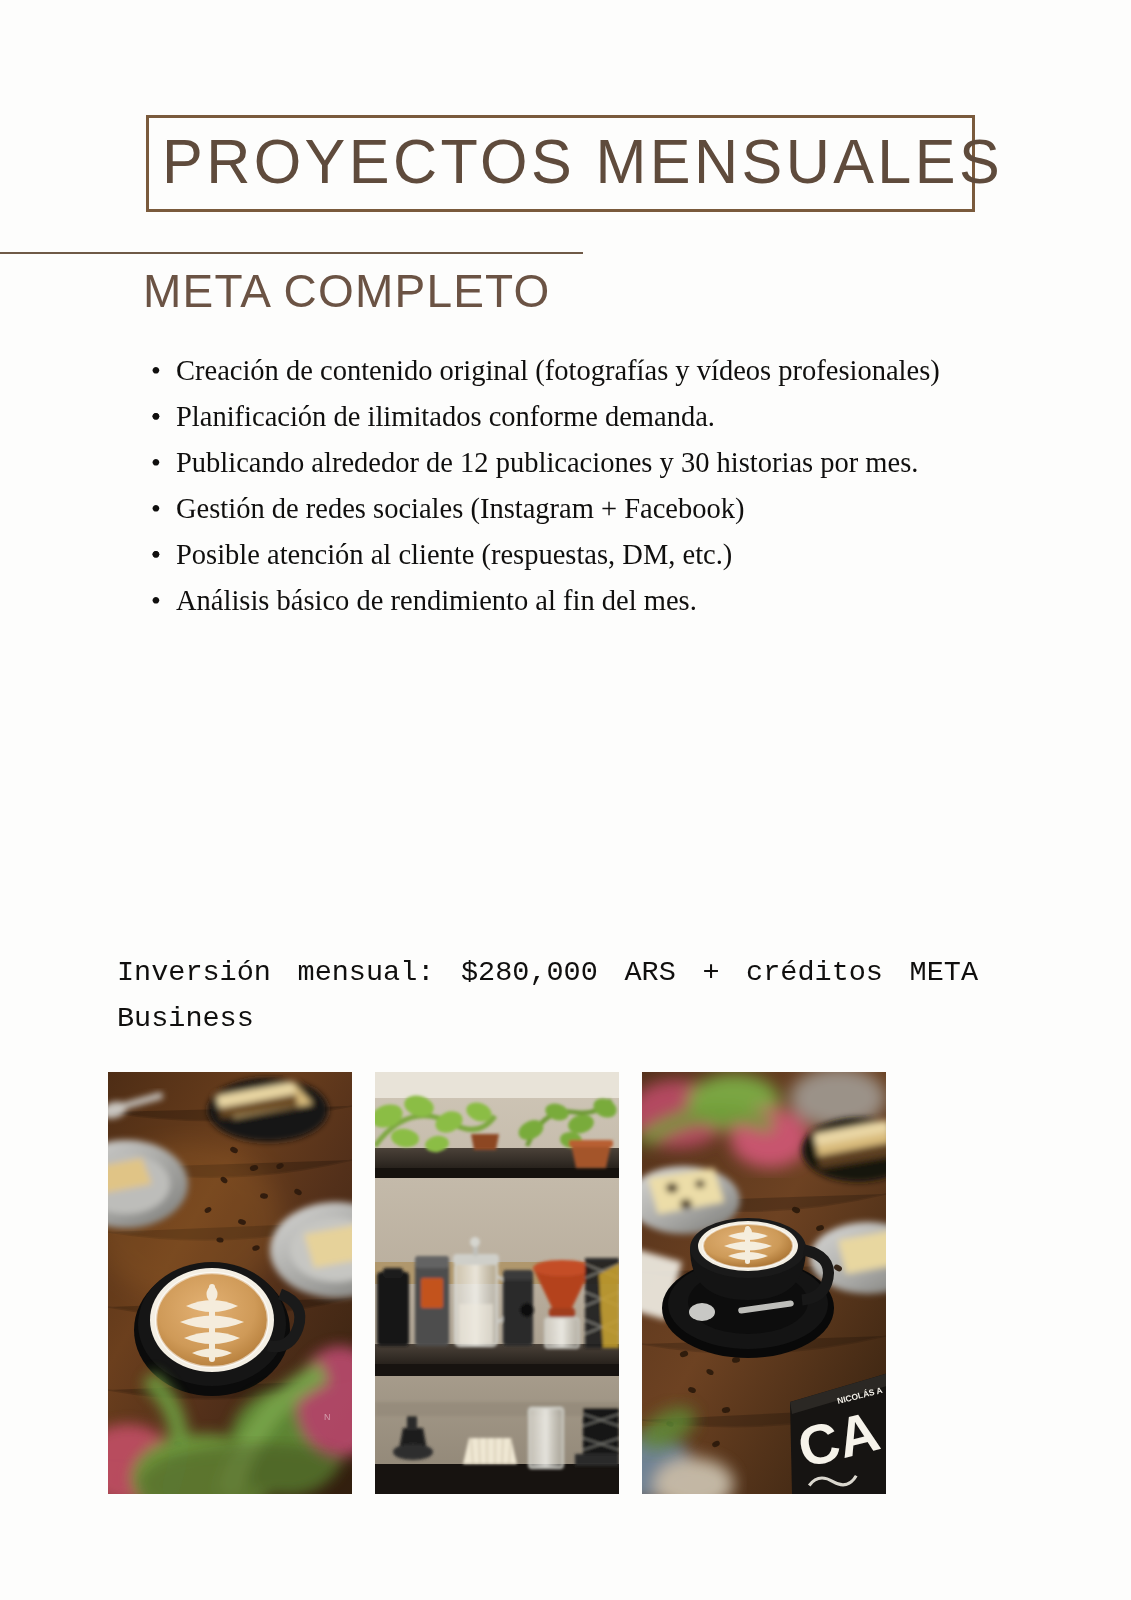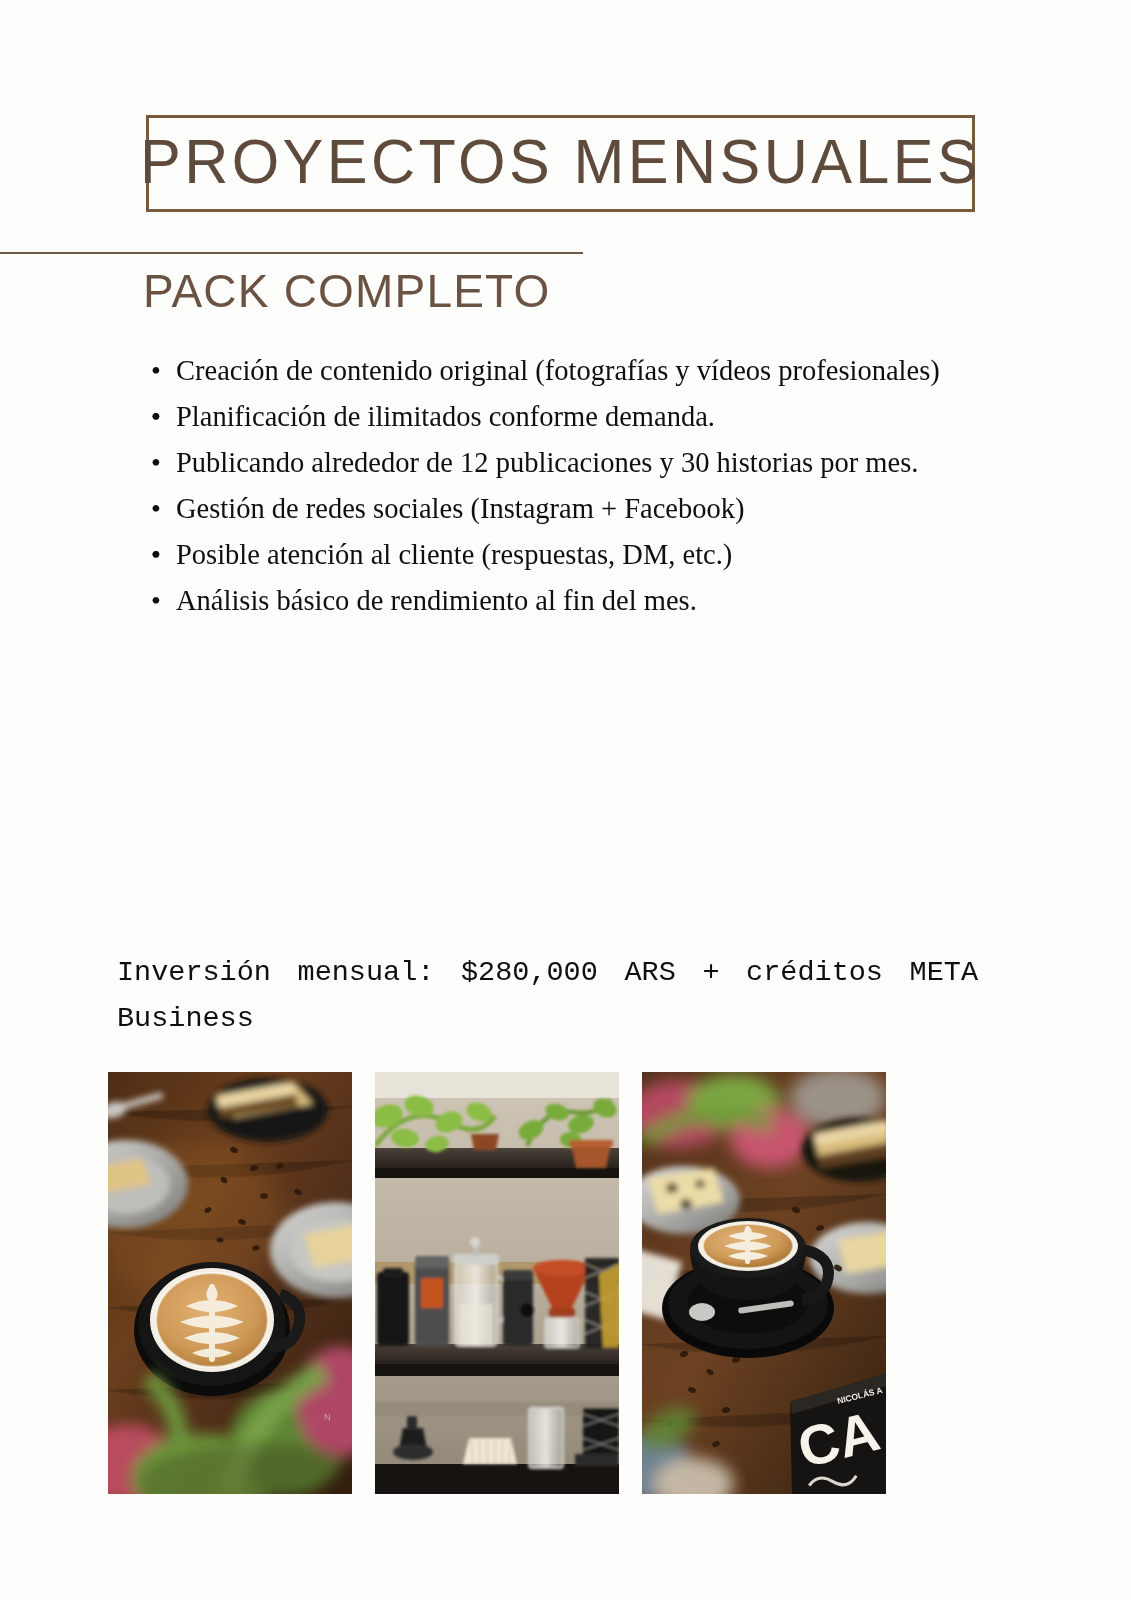--- a/index.html
+++ b/index.html
@@ -20,21 +20,20 @@
   .title-box {
     position: absolute;
     left: 146px;
     top: 115px;
     width: 829px;
     height: 97px;
     border: 3px solid #7a5a3c;
     box-sizing: border-box;
     display: flex;
     align-items: center;
-    justify-content: center;
   }
   .title-text {
     font-family: "Liberation Sans", sans-serif;
     font-size: 63px;
     letter-spacing: 3.5px;
     color: #5f4b3c;
     font-weight: 400;
     white-space: nowrap;
     transform: scaleX(0.97);
     transform-origin: center;
@@ -132,21 +131,21 @@
 </style>
 </head>
 <body>
 
 <div class="title-box">
   <div class="title-text">PROYECTOS MENSUALES</div>
 </div>
 
 <div class="divider"></div>
 
-<div class="subtitle">PACK COMPLETO</div>
+<div class="subtitle">META COMPLETO</div>
 
 <ul class="bullet-list">
   <li class="bullet-item">
     <span class="dot">•</span>
     <span>Creación de contenido original (fotografías y vídeos profesionales)</span>
   </li>
   <li class="bullet-item">
     <span class="dot">•</span>
   </li>
   <li class="bullet-item nowrap-line">

